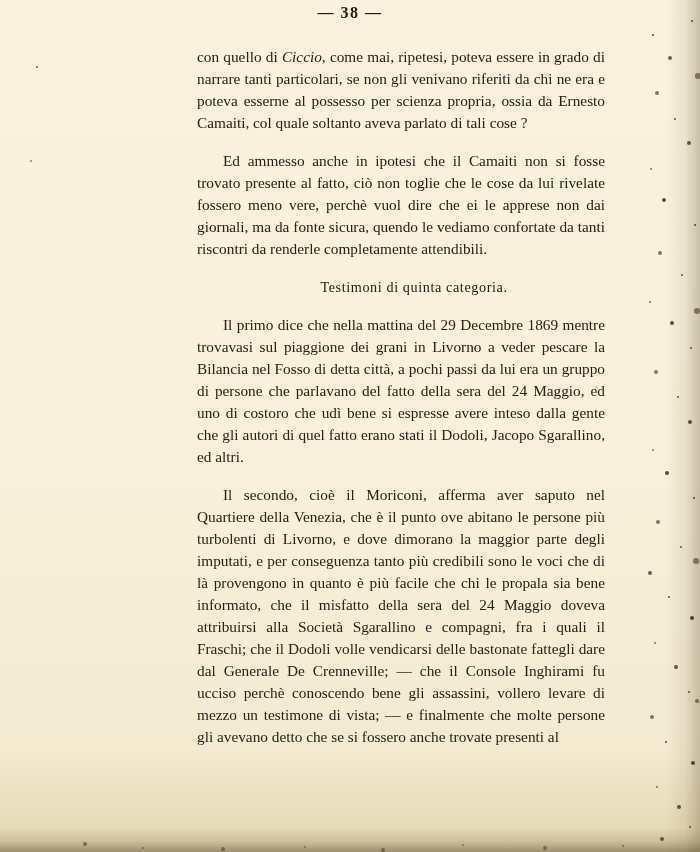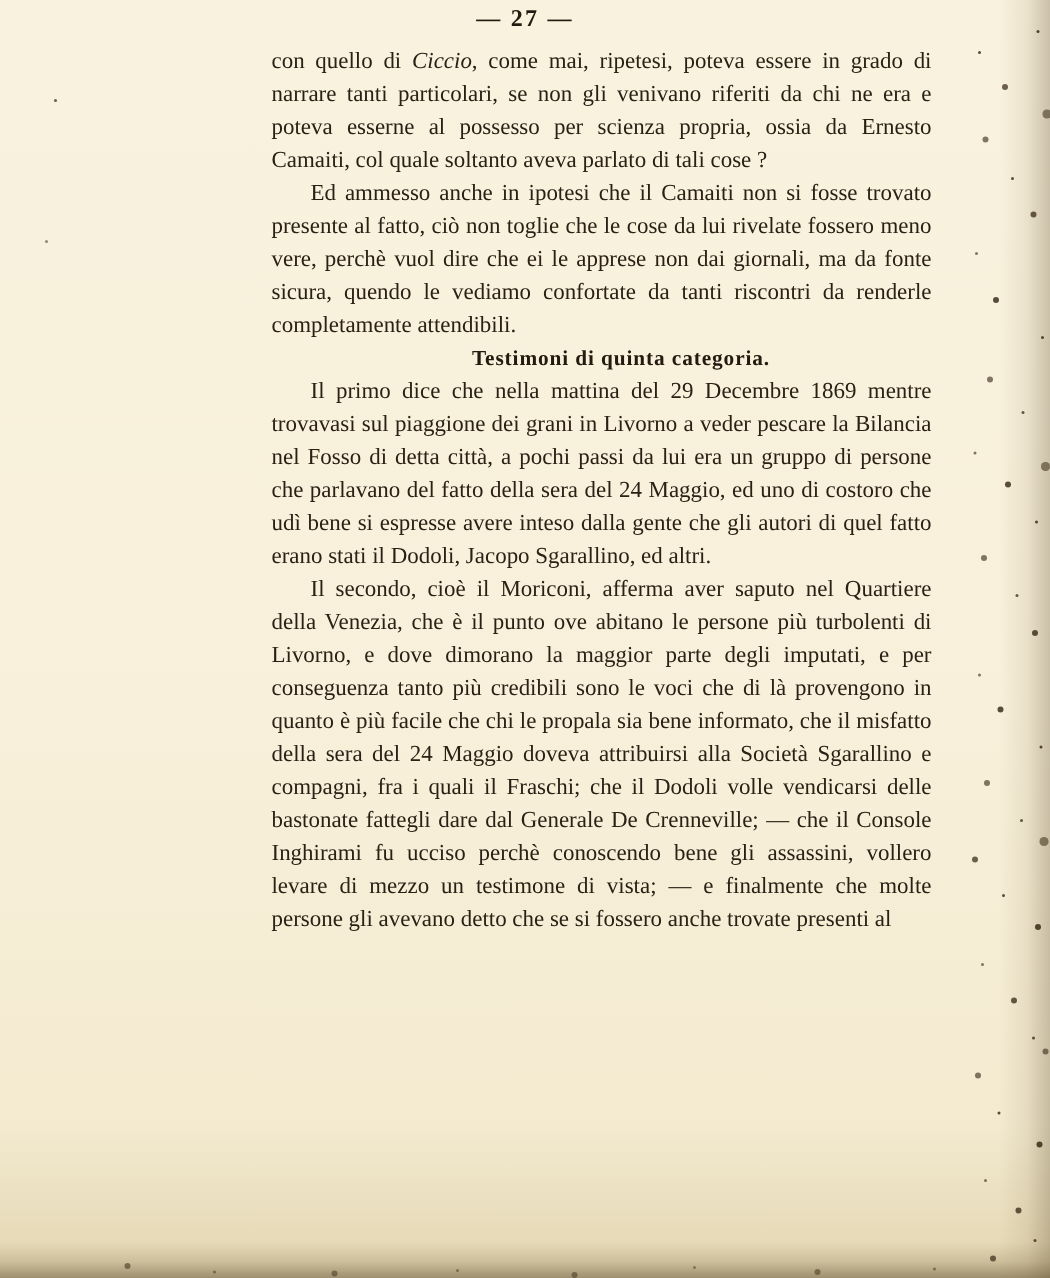--- a/index.html
+++ b/index.html
@@ -20,24 +20,24 @@
   .page-number{
     position:absolute;top:4px;left:0;width:100%;
     text-align:center;font-size:16px;font-weight:bold;
     letter-spacing:1.5px;color:#241a10;
   }
   .text-block{
     position:absolute;left:181px;top:30px;width:440px;
     font-size:15.3px;line-height:22px;text-align:justify;
     color:var(--ink);
   }
-  .text-block p{margin:0;text-indent:26px;}
+  .text-block p{margin:16px;text-indent:26px;}
   .text-block p.no-indent{text-indent:0;}
   .section-heading{
-    text-align:center;font-weight:bold;font-size:14.2px;
+    text-align:center;font-weight:normal;font-size:14.2px;
     margin:17px 0 19px 0;letter-spacing:0.6px;color:#241a10;
   }
   em.name-italic{font-style:italic;}
   
   .right-shade{
     position:absolute;top:0;right:0;width:34px;height:852px;
     background:linear-gradient(90deg, rgba(120,95,55,0) 0%, rgba(110,88,50,0.10) 55%, rgba(85,66,35,0.28) 100%);
     pointer-events:none;
   }
   .bottom-shade{
@@ -98,21 +98,21 @@
       462px 844px 0 0 rgba(48,34,16,0.45),
       544px 847px 0 1px rgba(48,34,16,0.5),
       622px 845px 0 0 rgba(48,34,16,0.5);
   }
 </style>
 </head>
 <body>
 
 <div class="page">
 
-  <div class="page-number">— 27 —</div>
+  <div class="page-number">— 38 —</div>
 
   <div class="text-block">
 
     <p class="no-indent"><span>con quello di </span><em class="name-italic">Ciccio</em><span>, come mai, ripetesi, poteva essere in grado di narrare tanti particolari, se non gli venivano riferiti da chi ne era e poteva esserne al possesso per scienza propria, ossia da Ernesto Camaiti, col quale soltanto aveva parlato di tali cose ?</span></p>
 
     <p>Ed ammesso anche in ipotesi che il Camaiti non si fosse trovato presente al fatto, ciò non toglie che le cose da lui rivelate fossero meno vere, perchè vuol dire che ei le apprese non dai giornali, ma da fonte sicura, quendo le vediamo confortate da tanti riscontri da renderle completamente attendibili.</p>
 
     <p class="section-heading">Testimoni di quinta categoria.</p>
 
 

